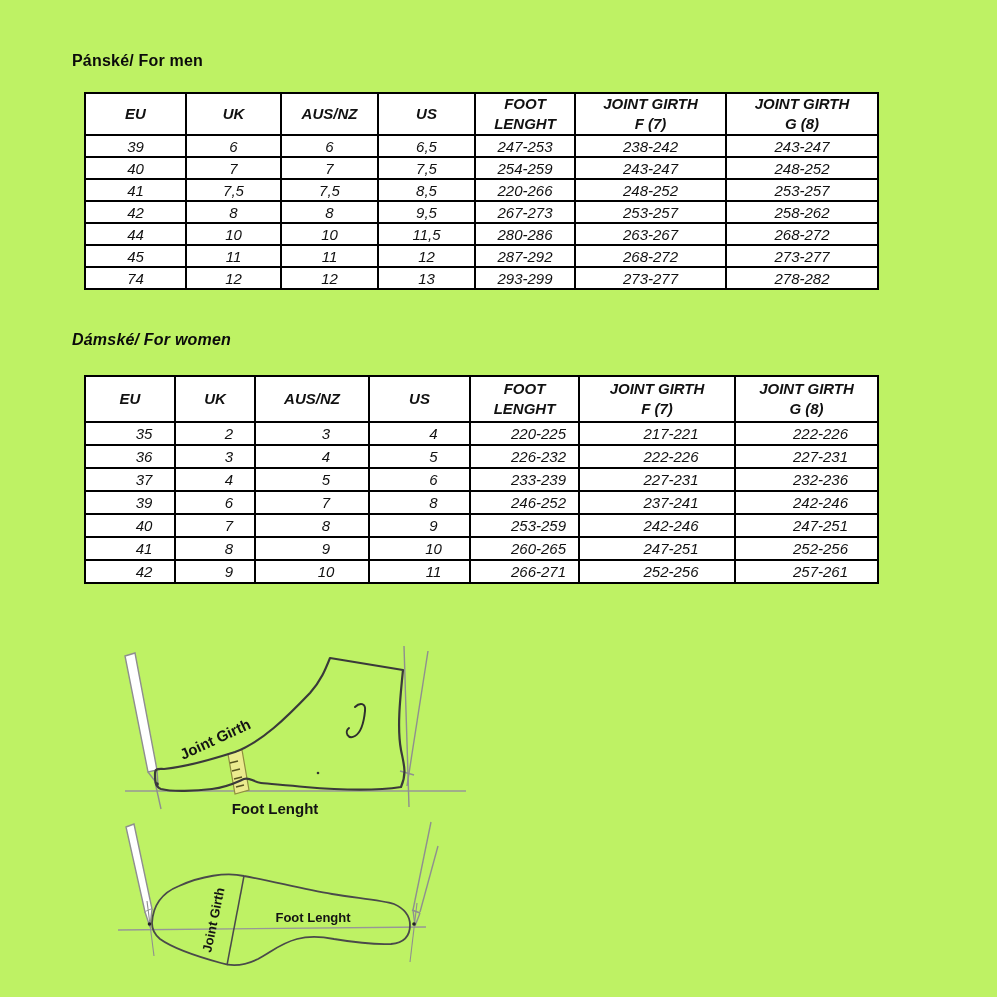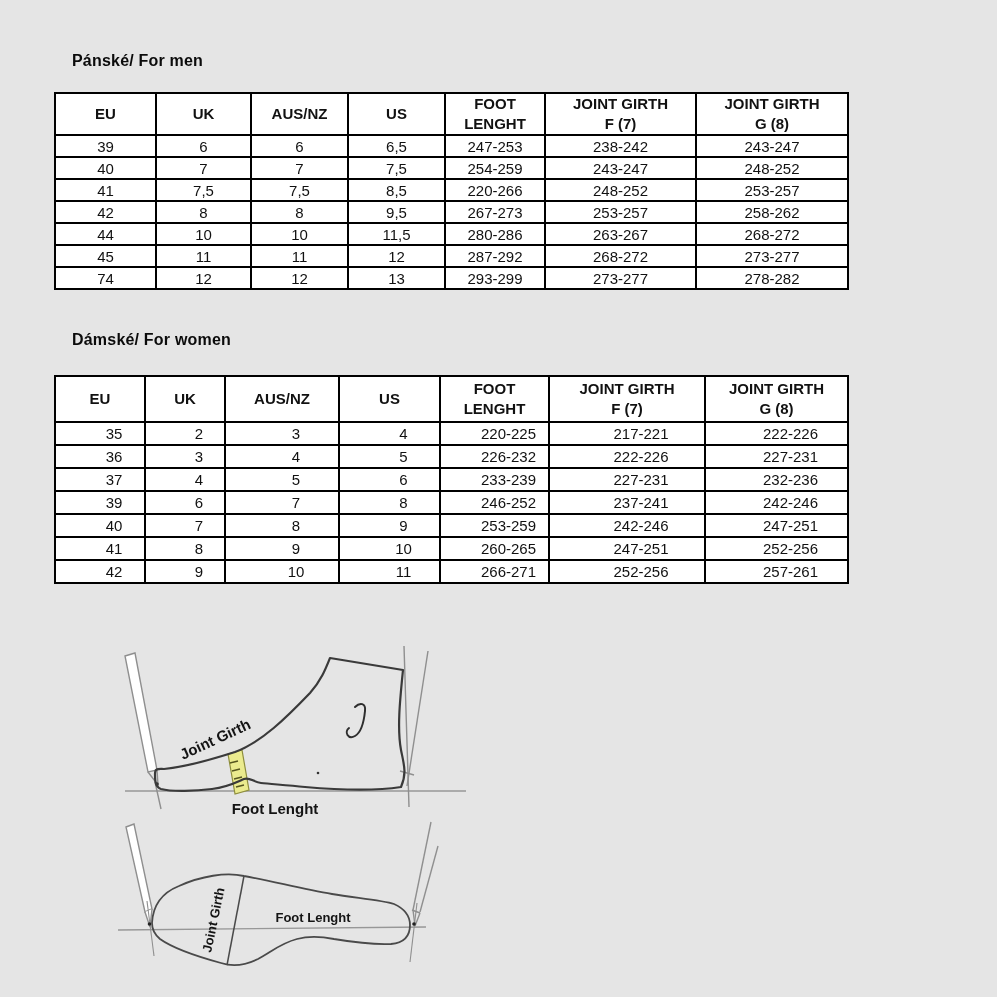--- a/index.html
+++ b/index.html
@@ -1,28 +1,28 @@
 <!DOCTYPE html>
 <html><head>
 <meta charset="utf-8">
 <style>
   html,body{margin:0;padding:0;background:#ffffff;}
   .canvas{
-    position:relative;width:997px;height:997px;background:#e5e5e5;overflow:hidden;
+    position:relative;width:997px;height:997px;background:#bef264;overflow:hidden;
     font-family:"Liberation Sans","DejaVu Sans",sans-serif;color:#000;
   }
   .sec-title{
     position:absolute;left:72px;font-size:16px;font-weight:bold;color:#0b0b0b;
     letter-spacing:0.2px;white-space:pre;
   }
   .sec-title.men{top:52px;}
-  .sec-title.women{top:331px;}
+  .sec-title.women{top:331px;font-style:italic;}
   table.sizes{
-    position:absolute;left:54px;border-collapse:collapse;table-layout:fixed;
-    font-size:15px;color:#111;background:#fff;
+    position:absolute;left:84px;border-collapse:collapse;table-layout:fixed;
+    font-size:15px;color:#111;background:#fff;font-style:italic;
   }
   table.sizes.men{top:92px;}
   table.sizes.women{top:375px;}
   table.sizes th,table.sizes td{
     border:2px solid #000;text-align:center;vertical-align:middle;padding:0;
     overflow:hidden;white-space:nowrap;
   }
   table.sizes th{font-weight:bold;font-size:15px;line-height:1.32;}
   table.sizes th span{display:block;}
   table.sizes.men th{height:40px;}

